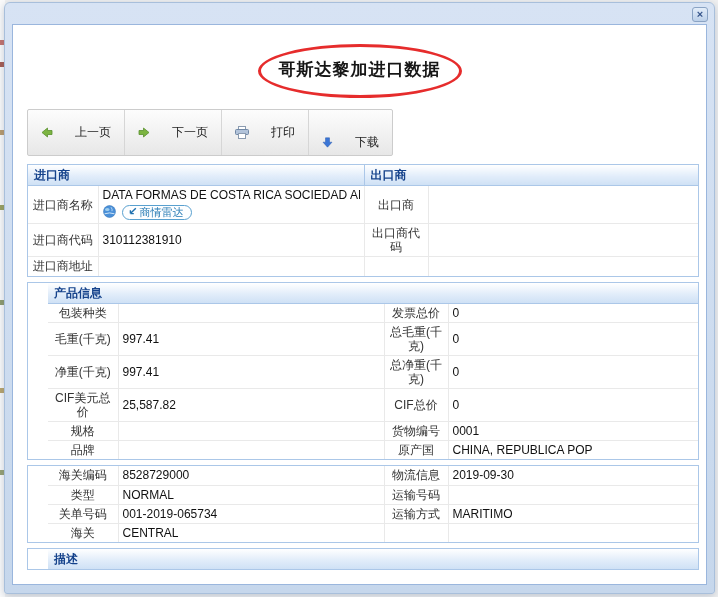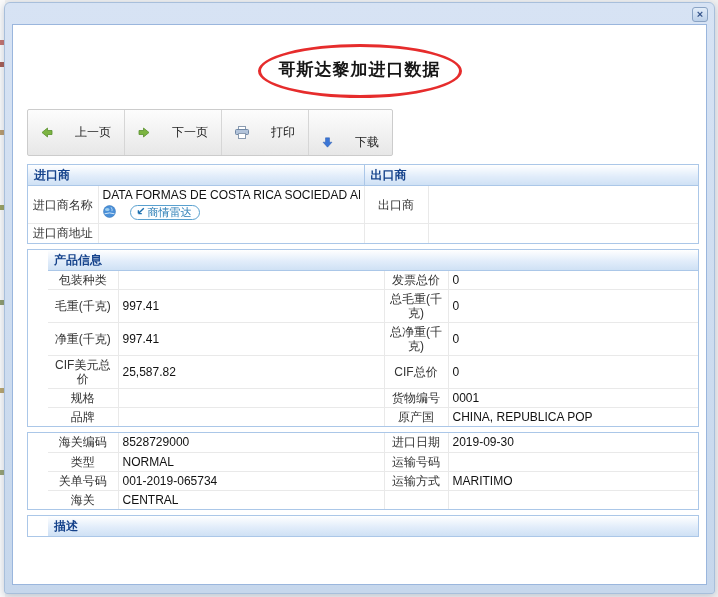--- a/index.html
+++ b/index.html
@@ -70,21 +70,21 @@
   td:last-child { border-right: none; }
   tr:last-child td { border-bottom: none; }
   td.sech {
     background: linear-gradient(#ffffff, #e2edfa 55%, #cfe1f5);
     color: #15428b; font-weight: bold; padding: 3px 6px; height: 15px;
     border-right: none; border-bottom: 1px solid #abc7e8;
   }
   td.sech-right { border-left: 1px solid #abc7e8; }
   td.lbl { text-align: center; color: #333; }
   .name-line { white-space: nowrap; overflow: hidden; }
-  .icons-line { display: flex; align-items: center; gap: 14px; margin-top: 2px; height: 17px; }
+  .icons-line { display: flex; align-items: center; gap: 6px; margin-top: 2px; height: 17px; }
   .radar-badge {
     display: inline-flex; align-items: center; gap: 3px;
     border: 1px solid #59a0cf; border-radius: 9px;
     color: #2a7cb5; font-size: 11px; line-height: 13px;
     padding: 0 7px 1px 5px; height: 15px; cursor: pointer; background: #fdfeff;
   }
 </style>
 </head>
 <body>
 
@@ -181,20 +181,26 @@
                       </svg>
                 </span>
                 <span>商情雷达</span>
               </span>
             </div>
           </td>
           <td class="lbl">出口商</td>
           <td></td>
         </tr>
         <tr>
+          <td class="lbl">进口商代码</td>
+          <td>310112381910</td>
+          <td class="lbl">出口商代码</td>
+          <td></td>
+        </tr>
+        <tr>
           <td class="lbl">进口商地址</td>
           <td></td>
           <td class="lbl"></td>
           <td></td>
         </tr>
       </tbody>
         </table>
     </div>
 
     
@@ -256,21 +262,21 @@
         <colgroup>
             <col style="width:70px">
             <col style="width:266px">
             <col style="width:64px">
             <col>
           </colgroup>
         <tbody>
         <tr>
           <td class="lbl">海关编码</td>
           <td>8528729000</td>
-          <td class="lbl">进口日期</td>
+          <td class="lbl">物流信息</td>
           <td>2019-09-30</td>
         </tr>
         <tr>
           <td class="lbl">类型</td>
           <td>NORMAL</td>
           <td class="lbl">运输号码</td>
           <td></td>
         </tr>
         <tr>
           <td class="lbl">关单号码</td>

